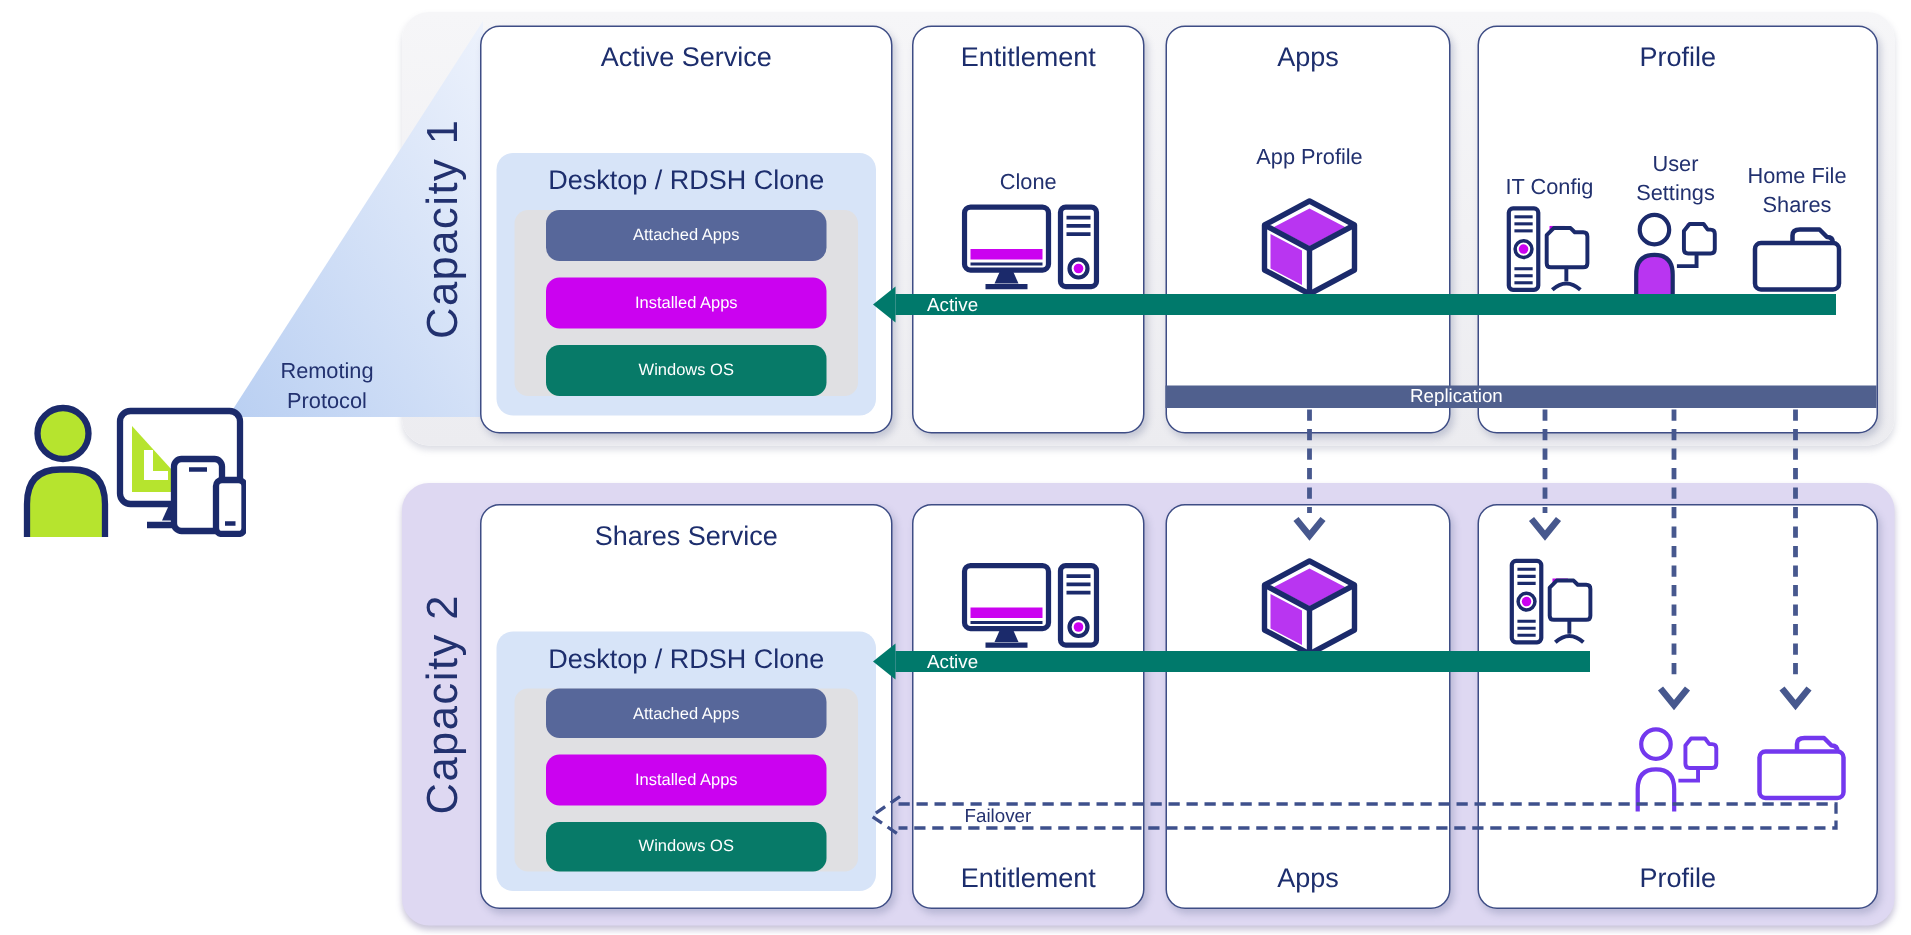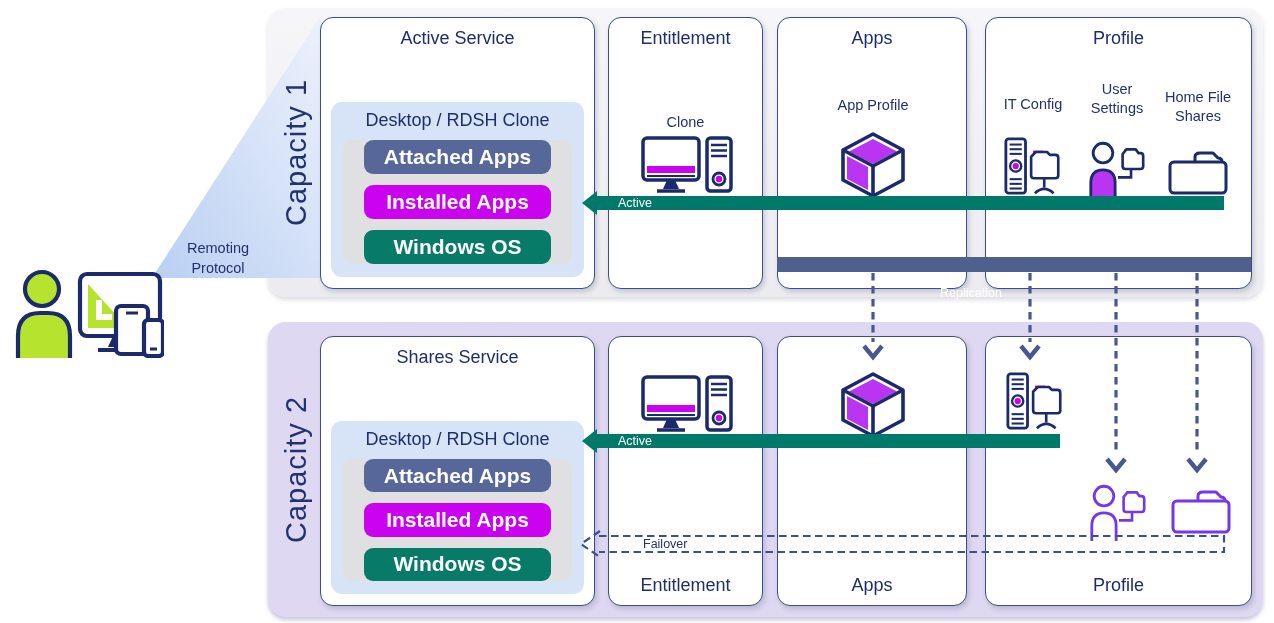--- a/index.html
+++ b/index.html
@@ -32,39 +32,39 @@
     z-index:10;box-shadow:2px 3px 5px rgba(90,100,140,.28);}
   .panel-title{position:absolute;left:0;right:0;top:10px;text-align:center;
     font-size:18px;color:#1d2e6d;}
   .panel-title.bottom{top:auto;bottom:9px;}
   .svc-blue{position:absolute;left:10px;right:10px;top:44px;bottom:11px;
     background:#d7e4f8;border-radius:11px;margin-top:40px;}
   .blue-title{text-align:center;font-size:18px;color:#1d2e6d;margin-top:8px;}
   .svc-gray{position:absolute;left:12px;right:12px;top:38px;bottom:13px;
     background:#e0e0e3;border-radius:9px;display:flex;flex-direction:column;
     justify-content:center;gap:11px;padding:0 21px;}
-  .layer{height:36px;border-radius:9px;color:#fff;font-size:21px;
-    display:flex;align-items:center;justify-content:center;font-weight:bold;}
+  .layer{height:36px;border-radius:9px;color:#fff;font-size:11px;
+    display:flex;align-items:center;justify-content:center;}
   .l-slate{background:#57679a;}
   .l-magenta{background:#cb02f0;}
   .l-teal{background:#077a68;}
   .mini-label{position:absolute;text-align:center;font-size:14.5px;line-height:1.32;color:#22316f;}
   .icon-abs{position:absolute;}
   .pitem{position:absolute;top:54px;height:126px;display:flex;flex-direction:column;
-    align-items:center;justify-content:flex-end;gap:22px;}
+    align-items:center;justify-content:flex-end;gap:1px;}
   .pitem .plabel{text-align:center;font-size:14.5px;line-height:1.3;color:#22316f;}
   
   .bar{position:absolute;z-index:20;}
   .teal-bar{background:#00796b;height:14px;}
   .teal-bar::before{content:"";position:absolute;left:-15px;top:-5px;width:0;height:0;
     border-top:12px solid transparent;border-bottom:12px solid transparent;
     border-right:15px solid #00796b;}
   .bar-label{position:absolute;left:21px;top:0;line-height:14px;font-size:12.5px;color:#fff;}
   .repl-bar{background:#50608e;height:15px;}
-  .repl-label{position:absolute;left:163px;top:0;line-height:15px;font-size:12.5px;color:#fff;margin-top:29px;}
+  .repl-label{position:absolute;left:163px;top:0;line-height:15px;font-size:12.5px;color:#fff;}
   .overlay{position:absolute;left:0;top:0;z-index:30;pointer-events:none;}
   .failover-label{position:absolute;left:615px;top:537px;z-index:31;
     font-size:12.5px;line-height:14px;color:#24316f;margin-left:28px;}
 </style>
 </head>
 <body>
 
 <div class="canvas">
 
   <div class="capbox cap1"></div>

